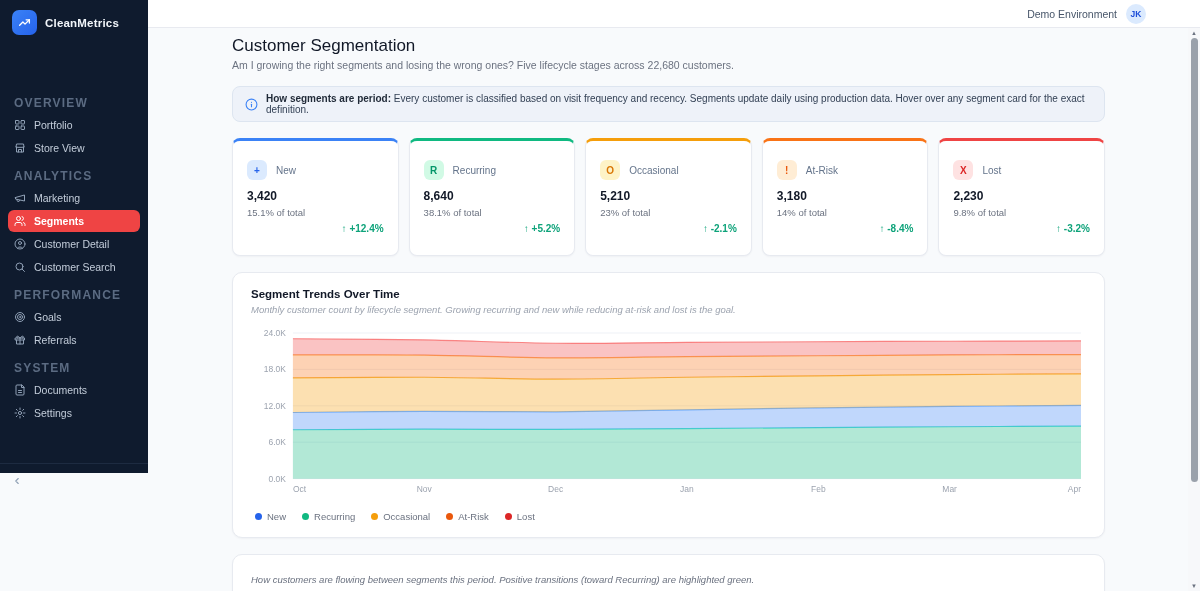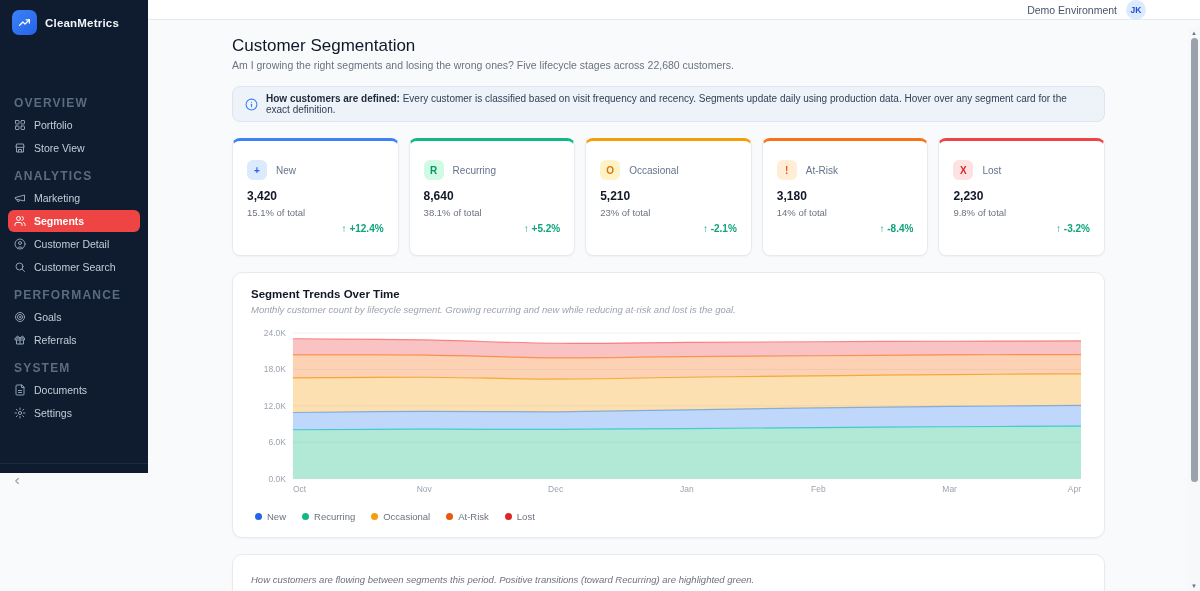--- a/index.html
+++ b/index.html
@@ -14,21 +14,21 @@
   .nav { flex:1 1 auto; padding:2px 8px 0 8px; }
   .nav-section-label { font-size:12px; letter-spacing:.1em; color:#5b6b82; font-weight:bold; padding:9px 6px 4px 6px; }
   .nav-item { display:flex; align-items:center; gap:8px; padding:4px 6px; height:22px; border-radius:6px; font-size:10.5px; color:#c3cdda; cursor:pointer; margin-bottom:1px; }
   .nav-item svg { width:12px; height:12px; stroke:#8fa0b5; flex:0 0 auto; }
   .nav-item.active { background:#ef4444; color:#ffffff; font-weight:bold; }
   .nav-item.active svg { stroke:#ffffff; }
   .sidebar-foot { border-top:1px solid #1d2b41; padding:8px 12px; }
   .sidebar-foot svg { width:10px; height:10px; stroke:#8fa0b5; cursor:pointer; }
 
   
-  .topbar { position:absolute; left:148px; top:0; right:0; height:20px; background:#ffffff; border-bottom:1px solid #e8eaf0; display:flex; align-items:center; justify-content:flex-end; gap:9px; padding:0 54px 0 0; }
+  .topbar { position:absolute; left:148px; top:0; right:0; height:28px; background:#ffffff; border-bottom:1px solid #e8eaf0; display:flex; align-items:center; justify-content:flex-end; gap:9px; padding:0 54px 0 0; }
   .env-label { font-size:10.5px; color:#475569; }
   .avatar { width:20px; height:20px; border-radius:50%; background:#dbeafe; color:#1d4ed8; font-size:8.5px; font-weight:bold; display:flex; align-items:center; justify-content:center; cursor:pointer; }
 
   
   .scrollbar { position:absolute; right:0; top:28px; bottom:0; width:12px; background:#f7f8fa; }
   .scroll-arrow { position:absolute; left:0; width:12px; height:10px; font-size:6px; color:#6b7280; text-align:center; line-height:10px; cursor:pointer; }
   .scroll-arrow.up { top:0; } .scroll-arrow.down { bottom:0; }
   .scroll-thumb { position:absolute; left:2.5px; top:10px; width:7px; height:444px; border-radius:4px; background:#9aa1ab; cursor:grab; }
 
   
@@ -180,21 +180,21 @@
   <div class="content">
     <div class="page-title">Customer Segmentation</div>
     <div class="page-subtitle">Am I growing the right segments and losing the wrong ones? Five lifecycle stages across 22,680 customers.</div>
 
     <div class="info-banner">
       <svg viewBox="0 0 24 24" fill="none" stroke-width="2" stroke-linecap="round">
           <circle cx="12" cy="12" r="10"></circle>
           <path d="M12 8h.01"></path>
           <path d="M12 11.5V16"></path>
         </svg>
-      <span class="info-text"><b>How customers are defined:</b><span> Every customer is classified based on visit frequency and recency. Segments update daily using production data. Hover over any segment card for the exact definition.</span></span>
+      <span class="info-text"><b>How segments are period:</b><span> Every customer is classified based on visit frequency and recency. Segments update daily using production data. Hover over any segment card for the exact definition.</span></span>
     </div>
 
     <div class="cards-row" id="cards-row">
         <div class="seg-card" style="border-top-color: rgb(59, 130, 246);">
           <div class="seg-head">
             <span class="seg-badge" style="background:#dbeafe;color:#2563eb">+</span>
             <span class="seg-label">New</span>
           </div>
           <div class="seg-value">3,420</div>
           <div class="seg-share">15.1% of total</div>

